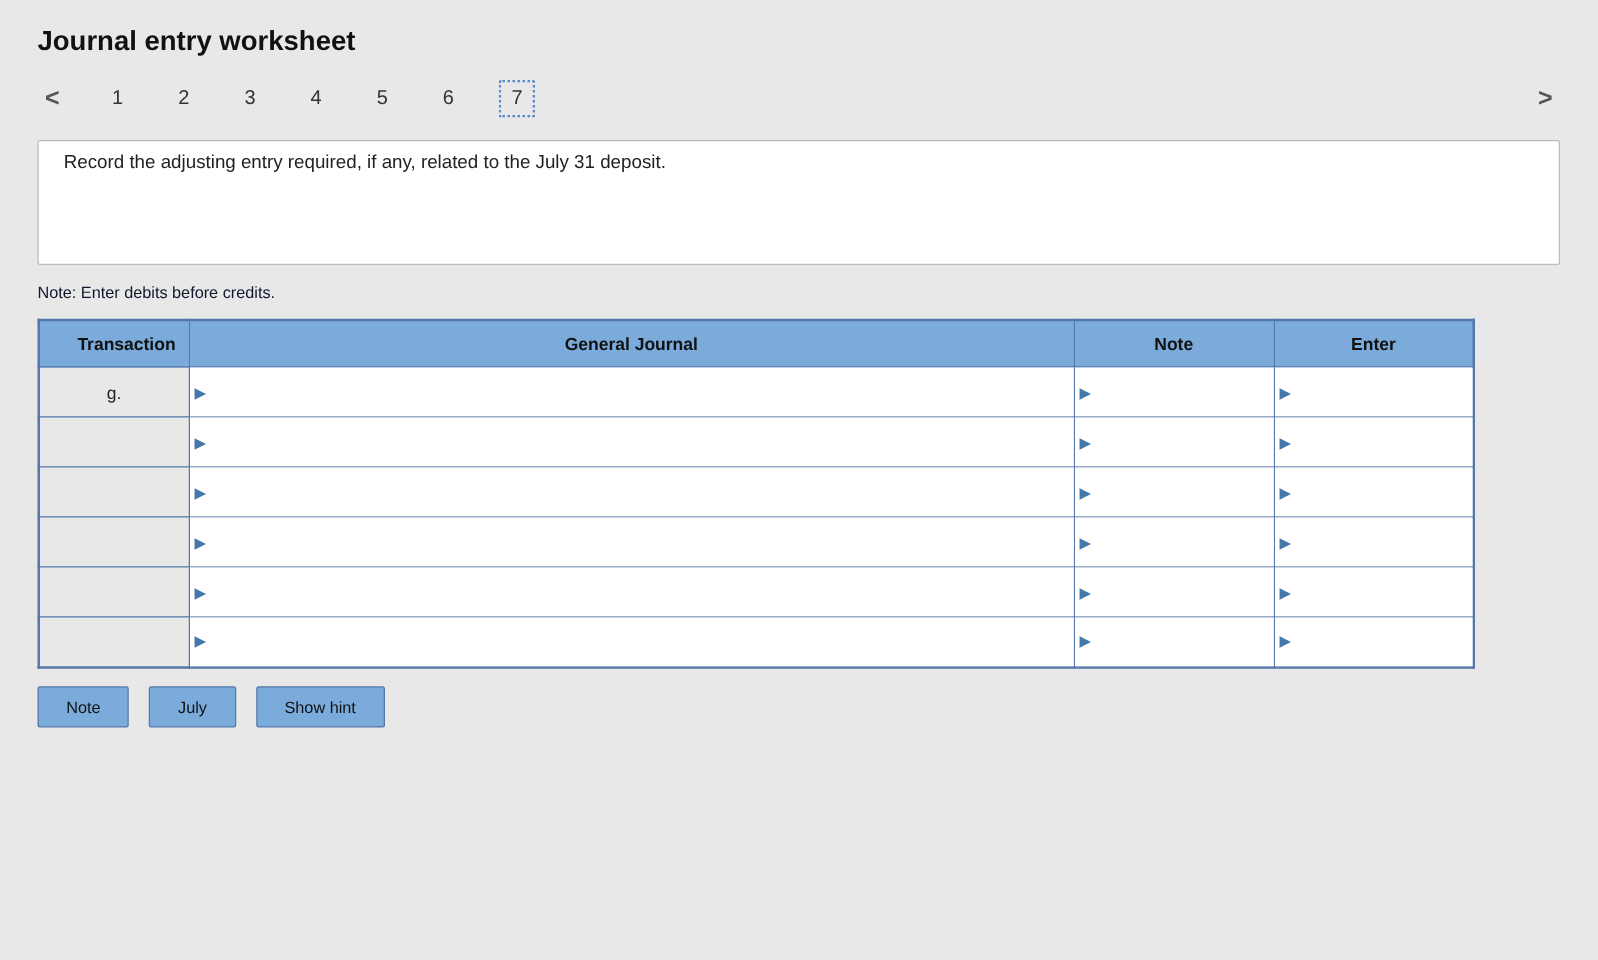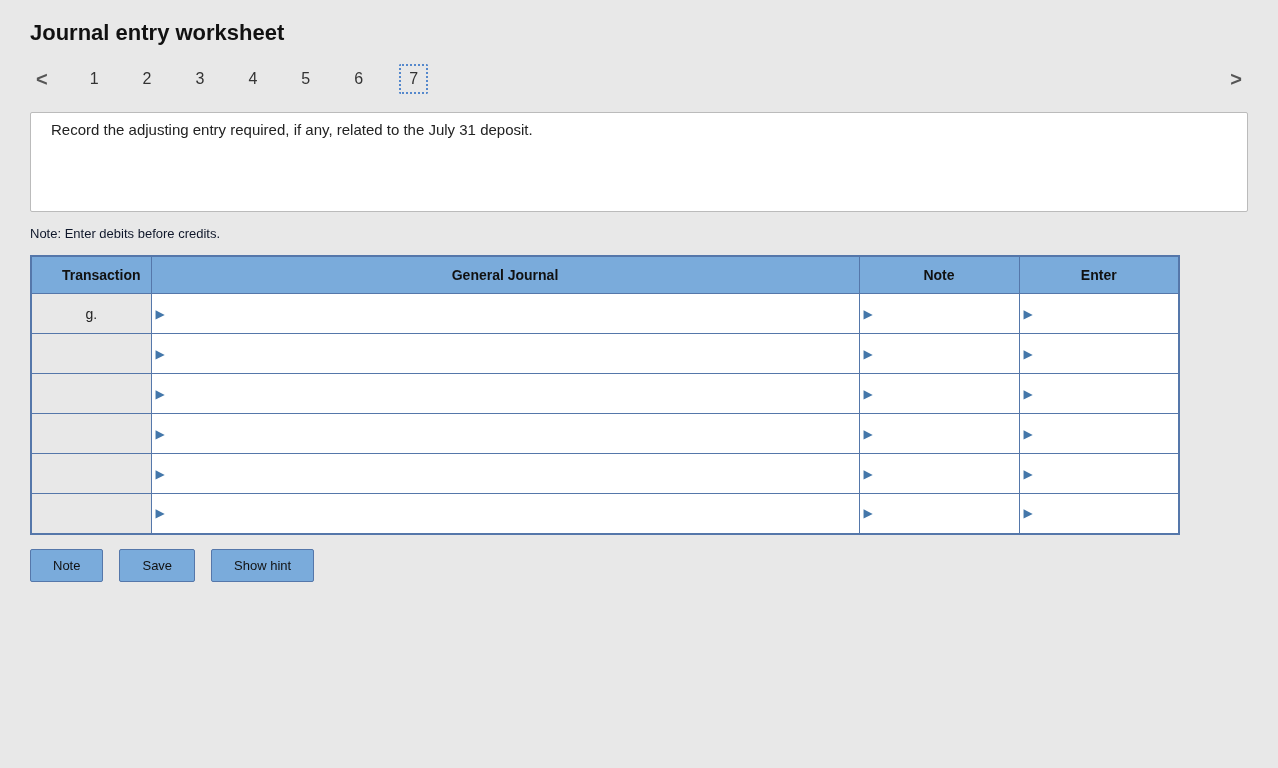--- a/index.html
+++ b/index.html
@@ -229,15 +229,15 @@
         <td class="transaction-cell"></td>
         <td class="journal-cell"><span class="cell-arrow">▶</span><input type="text" class="cell-input" style=""></td>
         <td class="debit-cell"><span class="cell-arrow">▶</span><input type="text" class="cell-input" style=""></td>
         <td class="credit-cell"><span class="cell-arrow">▶</span><input type="text" class="cell-input" style=""></td>
       </tr>
     </tbody>
 </table>
 
 <div class="bottom-buttons">
   <button class="bottom-btn">Note</button>
-  <button class="bottom-btn">Save</button>
+  <button class="bottom-btn">July</button>
   <button class="bottom-btn">Show hint</button>
 </div>
 
 </body></html>

